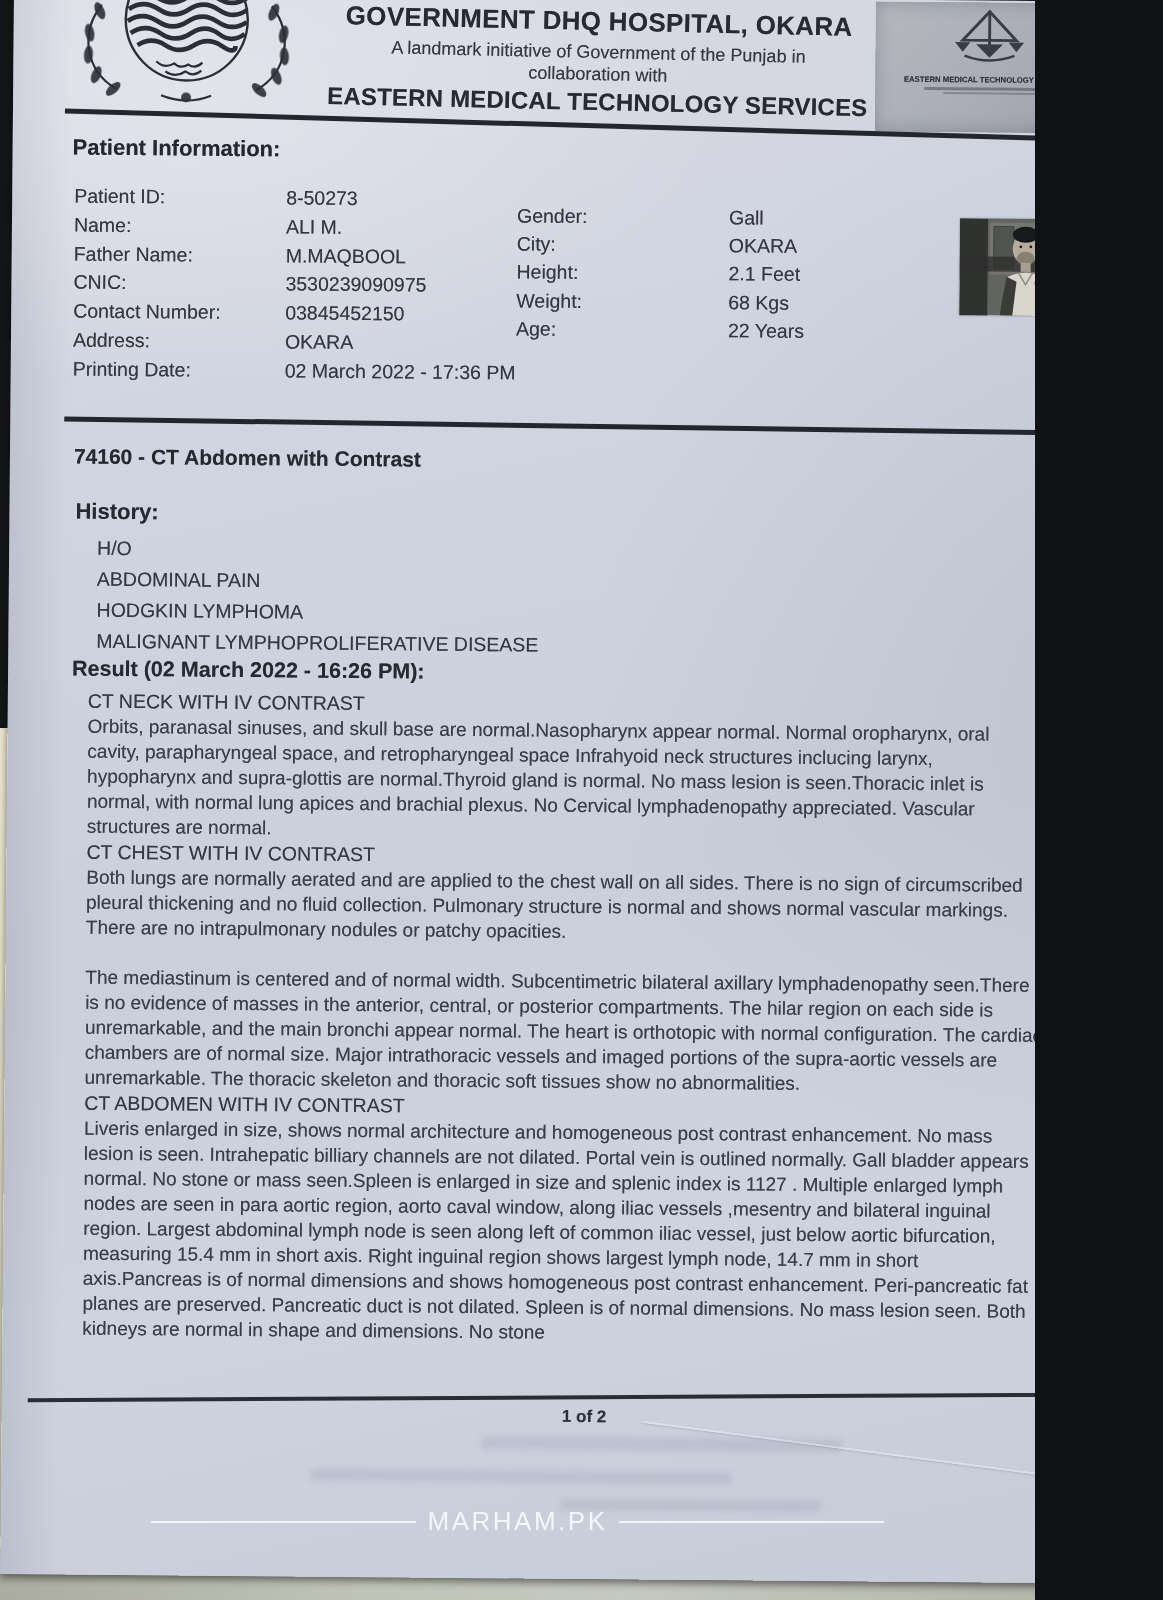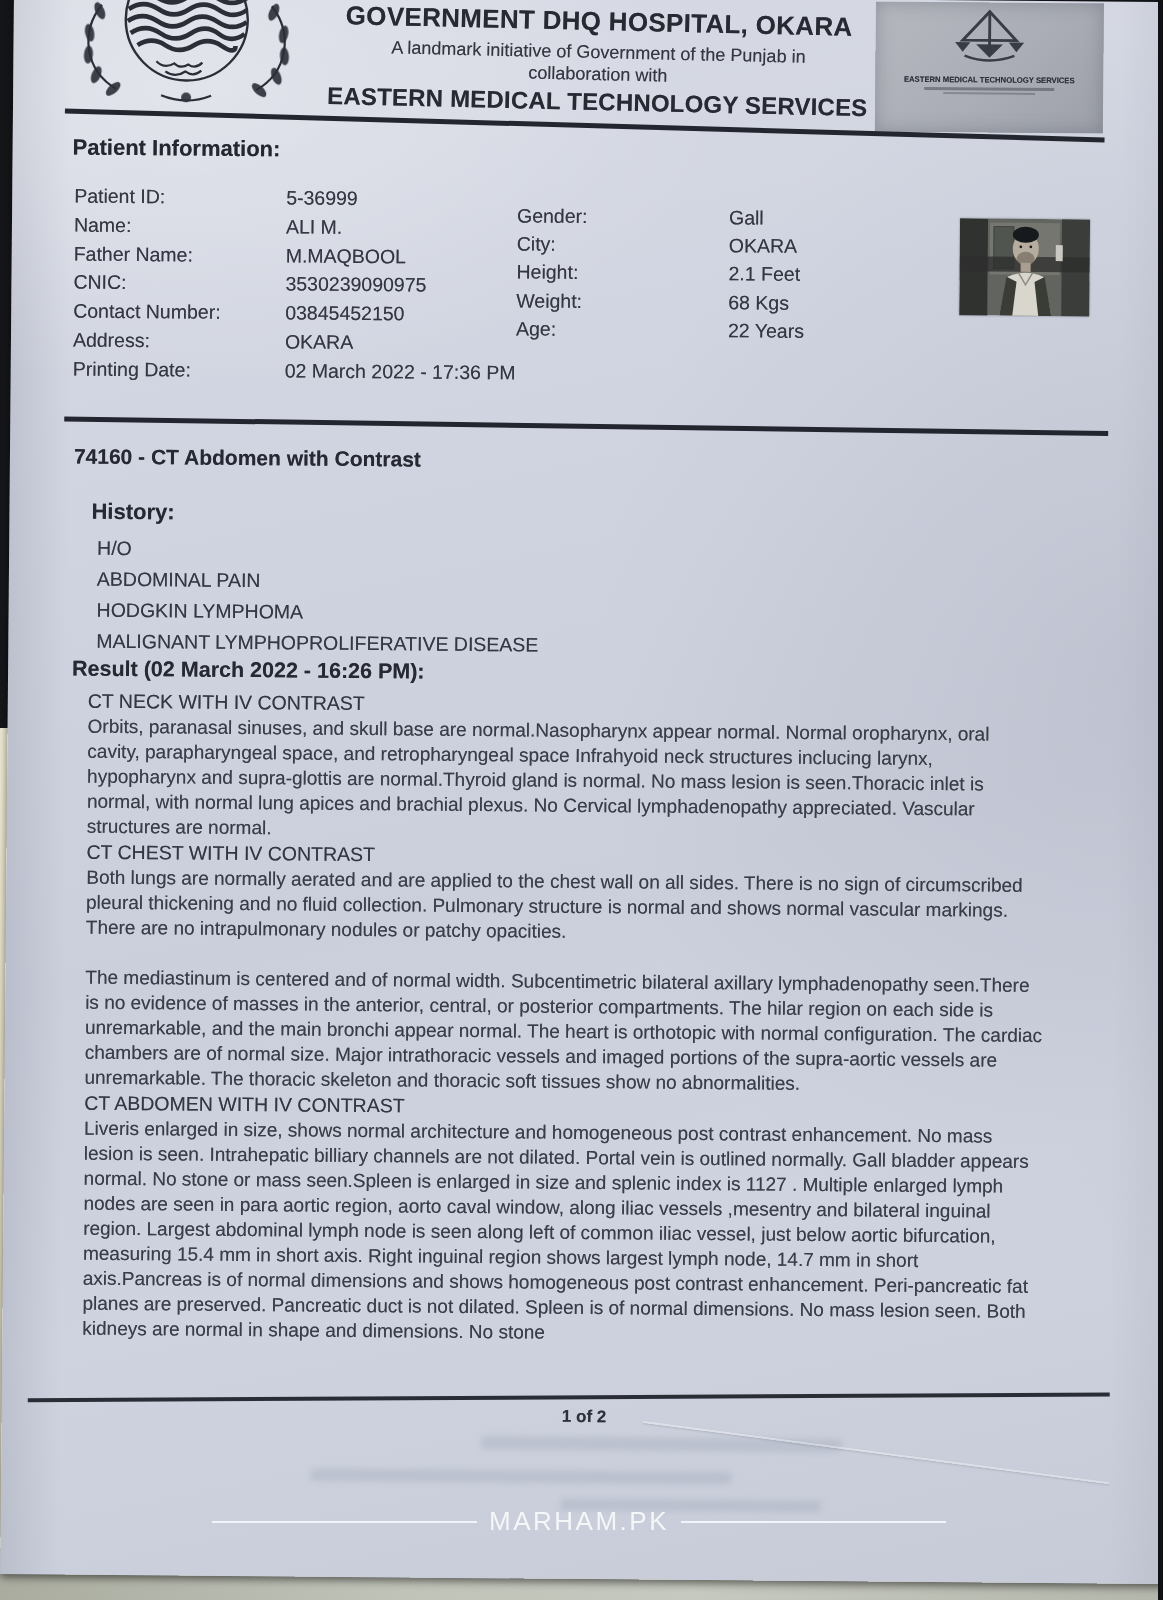--- a/index.html
+++ b/index.html
@@ -1,17 +1,17 @@
 <!DOCTYPE html>
 <html><head>
 <meta charset="utf-8">
 <style>
   html,body{margin:0;padding:0;background:#101114;}
   .stage{
-    position:relative;width:1158px;height:1600px;overflow:hidden;
+    position:relative;width:1035px;height:1600px;overflow:hidden;
     background:linear-gradient(180deg,#141518 0%,#17181b 70%,#2a2c28 100%);
     font-family:"Liberation Sans",sans-serif;
   }
   
   .cream-strip{position:absolute;left:0;top:728px;width:46px;height:852px;
     background:linear-gradient(180deg,#ede9d2,#e6e2c8 60%,#ddd9bf);z-index:1;}
   .ink-blob{position:absolute;left:6px;top:1076px;width:15px;height:26px;border-radius:50%;
     background:#14161a;transform:rotate(24deg);z-index:2;}
   .blue-mark1{position:absolute;left:17px;top:1521px;width:10px;height:9px;background:#2f6db5;z-index:2;}
   .blue-mark2{position:absolute;left:19px;top:1536px;width:9px;height:8px;background:#3a77bd;z-index:2;}
@@ -55,21 +55,21 @@
   .patient-title{position:absolute;left:60px;top:142px;font-size:22px;font-weight:bold;color:#24272f;}
   .plist{position:absolute;left:62px;top:192px;font-size:19.5px;color:#343741;}
   .plist .row{display:flex;height:28.8px;}
   .prlist{position:absolute;left:505px;top:208px;font-size:19.5px;color:#343741;}
   .prlist .row{display:flex;height:28.2px;}
   .row .lbl{width:212px;flex:none;}
   .photo{position:absolute;left:948px;top:218px;width:130px;height:97px;box-shadow:0 0 2px rgba(60,64,76,.6);}
   .divider2{left:54px;top:424px;width:1044px;height:4.5px;transform:rotate(0.3deg);transform-origin:0 0;}
 
   .procedure-title{position:absolute;left:64px;top:452px;font-size:21px;font-weight:bold;color:#262931;}
-  .history-title{position:absolute;left:66px;top:506px;font-size:22px;font-weight:bold;color:#262931;margin-left:16px;}
+  .history-title{position:absolute;left:66px;top:506px;font-size:22px;font-weight:bold;color:#262931;}
   .history-list{position:absolute;left:88px;top:540px;font-size:19.5px;line-height:31px;color:#353842;}
 
   .result-title{position:absolute;left:64px;top:664px;font-size:21.5px;font-weight:bold;color:#262931;}
   .result-body{position:absolute;left:80px;top:696px;width:958px;font-size:19px;line-height:25.1px;color:#3a3d47;}
   .sec-h{height:25.1px;font-size:19.5px;color:#343741;}
 
   .bottom-rule{left:26px;top:1406px;width:1082px;height:3.5px;transform:rotate(-0.8deg);transform-origin:0 0;background:#2a2d35;}
   .page-num{position:absolute;left:0;top:1410px;width:100%;text-align:center;font-size:17px;font-weight:bold;color:#2e313a;}
 
   .bleed{position:absolute;background:#5f6885;opacity:.14;filter:blur(3px);transform:skewX(-4deg);}
@@ -162,21 +162,21 @@
       <div class="emts-bar2"></div>
     </div>
 
     <div class="rule header-rule"></div>
 
     <div class="patient-title">Patient Information:</div>
 
     <div class="plist">
       <div class="row">
         <span class="lbl">Patient ID:</span>
-        <span class="val">5-36999</span>
+        <span class="val">8-50273</span>
       </div>
       <div class="row">
         <span class="lbl">Name:</span>
         <span class="val">ALI M.</span>
       </div>
       <div class="row">
         <span class="lbl">Father Name:</span>
         <span class="val">M.MAQBOOL</span>
       </div>
       <div class="row">

